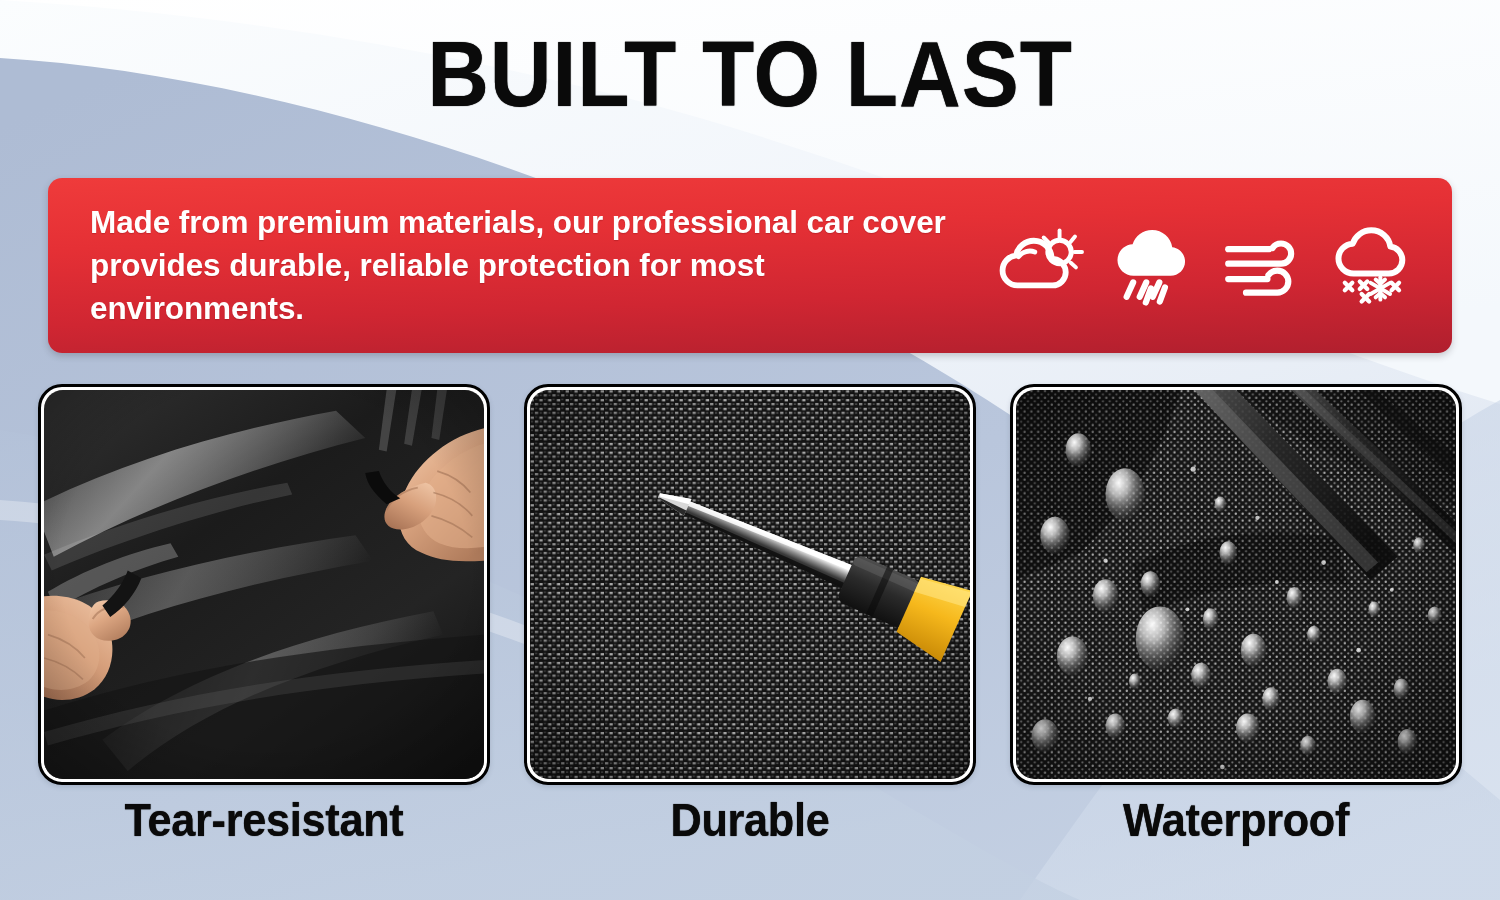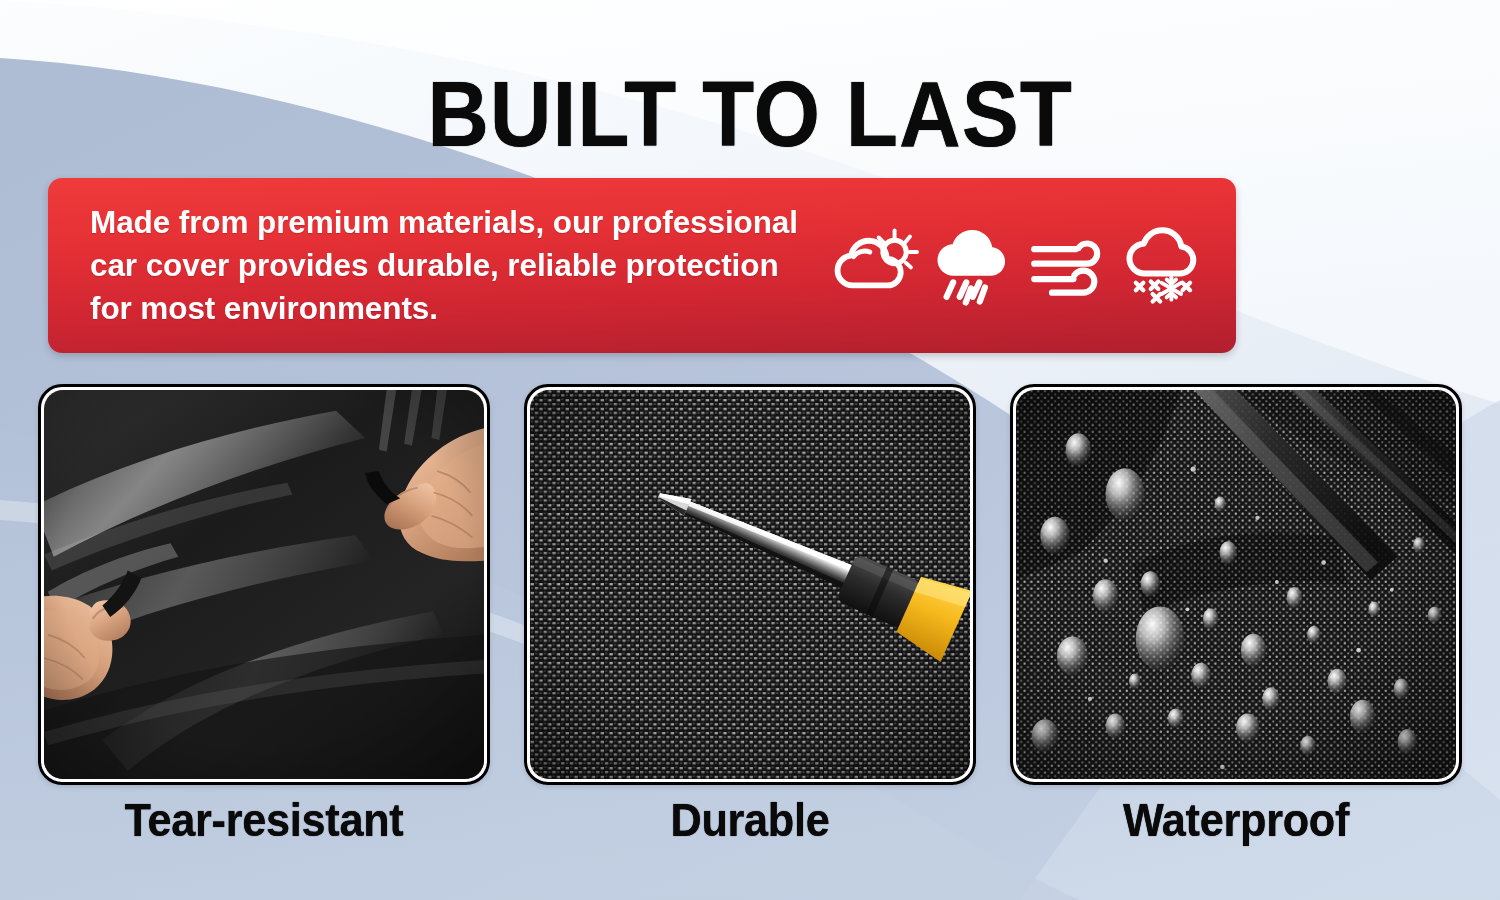--- a/index.html
+++ b/index.html
@@ -15,40 +15,39 @@
   #bg-layer { position:absolute; inset:0; z-index:0; }
   #bg-layer svg { width:100%; height:100%; display:block; }
 
   
   #page { position:absolute; inset:0; z-index:2; }
 
   
   #headline-row {
     position:absolute; left:0; right:0; top:26px;
     text-align:center;
-    margin-top:40px;
   }
   #headline {
     font-family:"Liberation Sans Narrow","Liberation Sans",sans-serif;
     font-size:93px;
     font-weight:bold;
     letter-spacing:1px;
     color:#0a0a0a;
     line-height:1.05;
     transform:scaleX(0.92);
     transform-origin:center;
     white-space:nowrap;
     text-shadow:0 0 1px #0a0a0a;
   }
 
   
   #banner {
     position:absolute;
     left:48px; top:178px;
-    width:1188px; height:175px;
+    width:1404px; height:175px;
     border-radius:14px;
     background:linear-gradient(178deg,#ef3b3b 0%,#e53035 32%,#d02632 66%,#b01f2e 100%);
     box-shadow:0 3px 7px rgba(40,30,40,0.22);
     display:flex; align-items:center;
     overflow:hidden;
   }
   #banner-text {
     color:#ffffff;
     font-size:31.5px;
     font-weight:bold;

